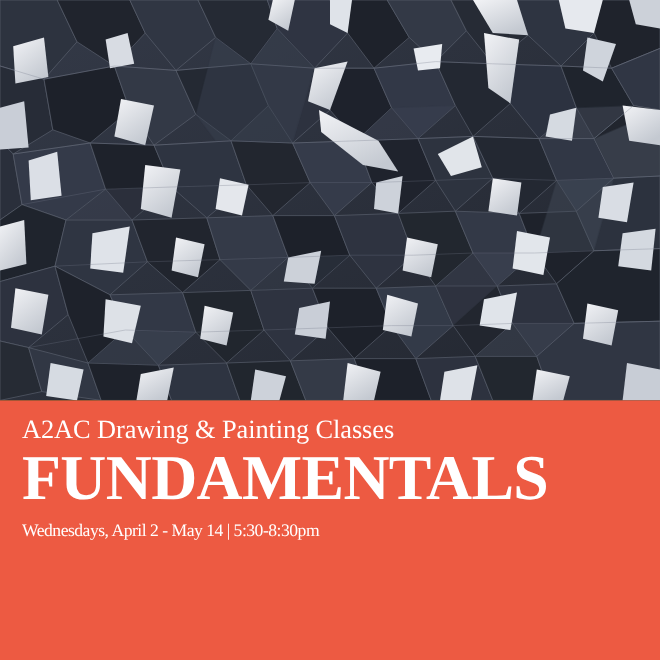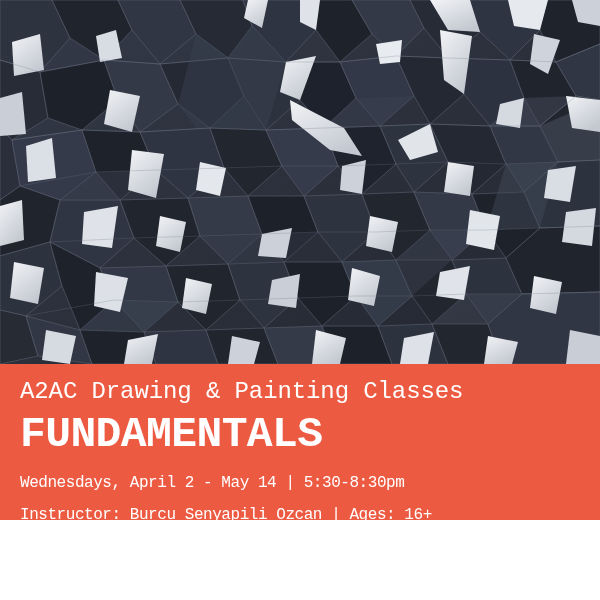--- a/index.html
+++ b/index.html
@@ -3,23 +3,23 @@
 <meta charset="utf-8">
 <style>
   html, body {
     margin: 0;
     padding: 0;
     background: #ffffff;
   }
   #poster {
     position: relative;
     width: 600px;
-    height: 520px;
+    height: 600px;
     overflow: hidden;
-    font-family: Liberation Mono, monospace;
+    font-family: Liberation Serif, serif;
     background: #4d7c0f;
   }
 
   
   #hero {
     position: absolute;
     left: 0;
     top: 0;
     width: 600px;
     height: 364px;
@@ -48,21 +48,21 @@
     color: #ffffff;
     font-size: 24px;
     line-height: 27px;
     font-weight: 400;
     letter-spacing: -0.1px;
     white-space: nowrap;
   }
 
   .headline {
     color: #ffffff;
-    font-size: 43px;
+    font-size: 58px;
     line-height: 45px;
     font-weight: 700;
     letter-spacing: -0.6px;
     margin-top: 7px;
     white-space: nowrap;
   }
   .headline .line2 {
     display: block;
   }
 
@@ -248,16 +248,15 @@
 
   <div id="panel">
     <div class="kicker">A2AC Drawing &amp; Painting Classes</div>
 
     <div class="headline">
       <span>FUNDAMENTALS</span>
     </div>
 
     <div class="detail first">Wednesdays, April 2 - May 14 | 5:30-8:30pm</div>
 
-    <div class="detail">Instructor: Burcu Senyapili Ozcan | Ages: 16+</div>
   </div>
 
 </div>
 
 </body></html>

